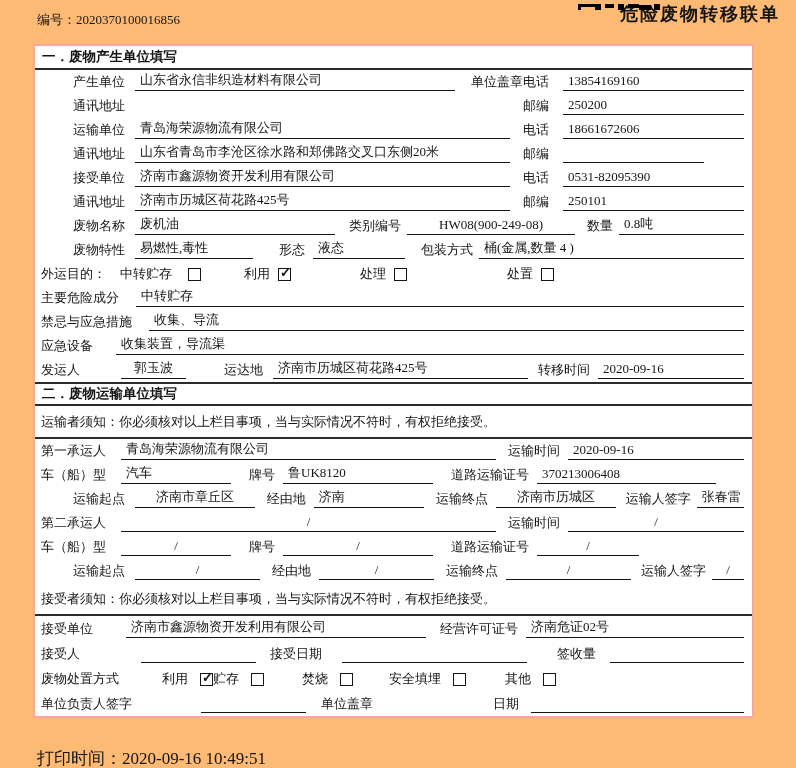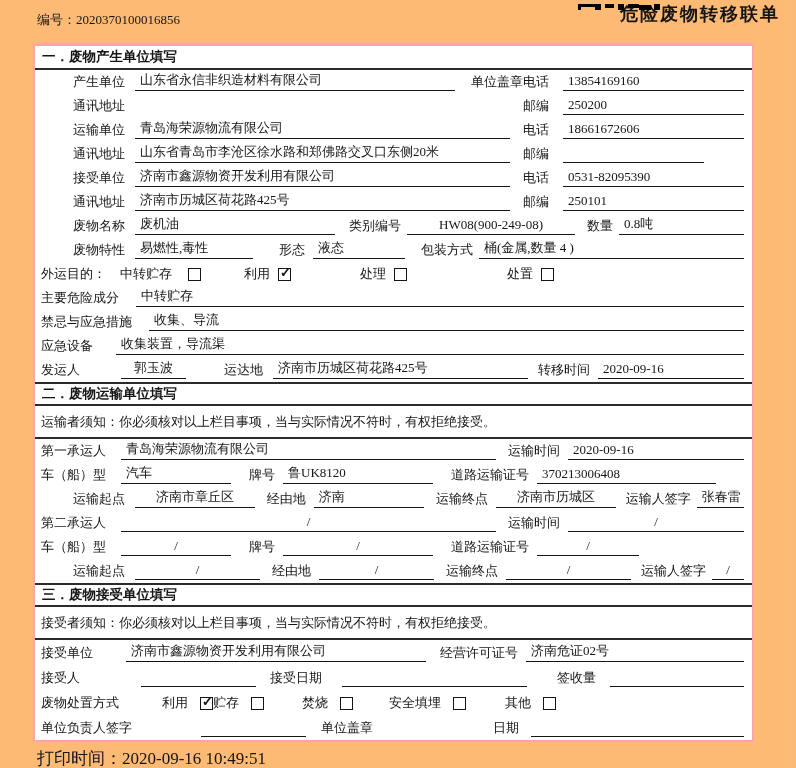--- a/index.html
+++ b/index.html
@@ -224,21 +224,20 @@
       <span class="lbl w62">运输起点</span>
       <span class="val ctr" style="width:125px">/</span>
       <span class="lbl" style="margin-left:12px">经由地</span>
       <span class="val ctr" style="width:115px;margin-left:8px">/</span>
       <span class="lbl" style="margin-left:12px">运输终点</span>
       <span class="val ctr" style="width:125px;margin-left:8px">/</span>
       <span class="lbl" style="margin-left:10px">运输人签字</span>
       <span class="val ctr grow" style="margin-left:6px">/</span>
     </div>
 
-    <div class="shead bt">三．废物接受单位填写</div>
 
     <div class="row notice">
       <span>接受者须知：你必须核对以上栏目事项，当与实际情况不符时，有权拒绝接受。</span>
     </div>
 
     <div class="row h25">
       <span class="lbl" style="width:85px">接受单位</span>
       <span class="val" style="width:300px">济南市鑫源物资开发利用有限公司</span>
       <span class="lbl" style="margin-left:14px">经营许可证号</span>
       <span class="val grow" style="margin-left:8px">济南危证02号</span>

